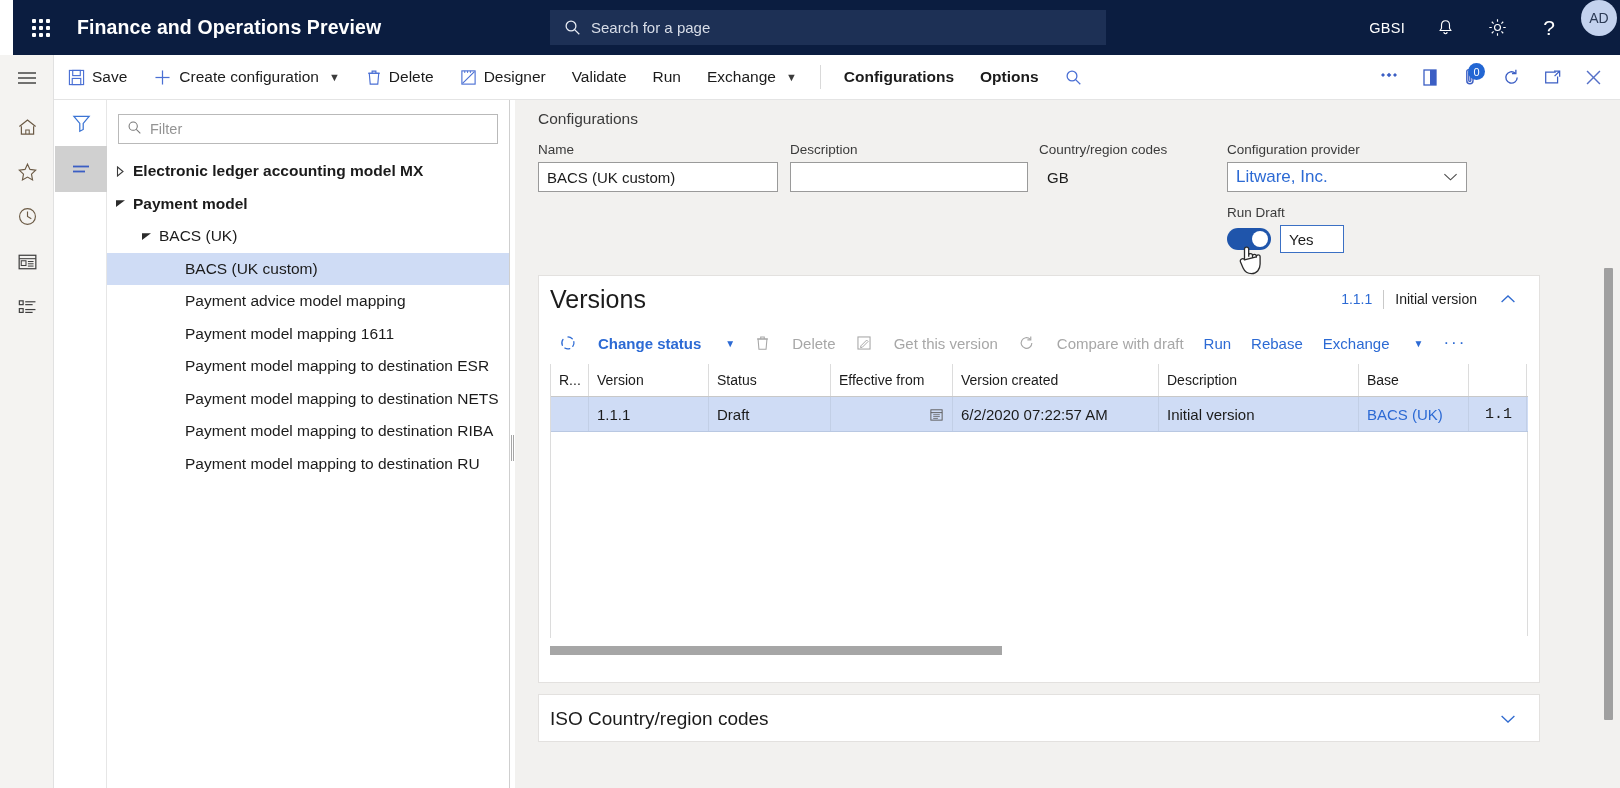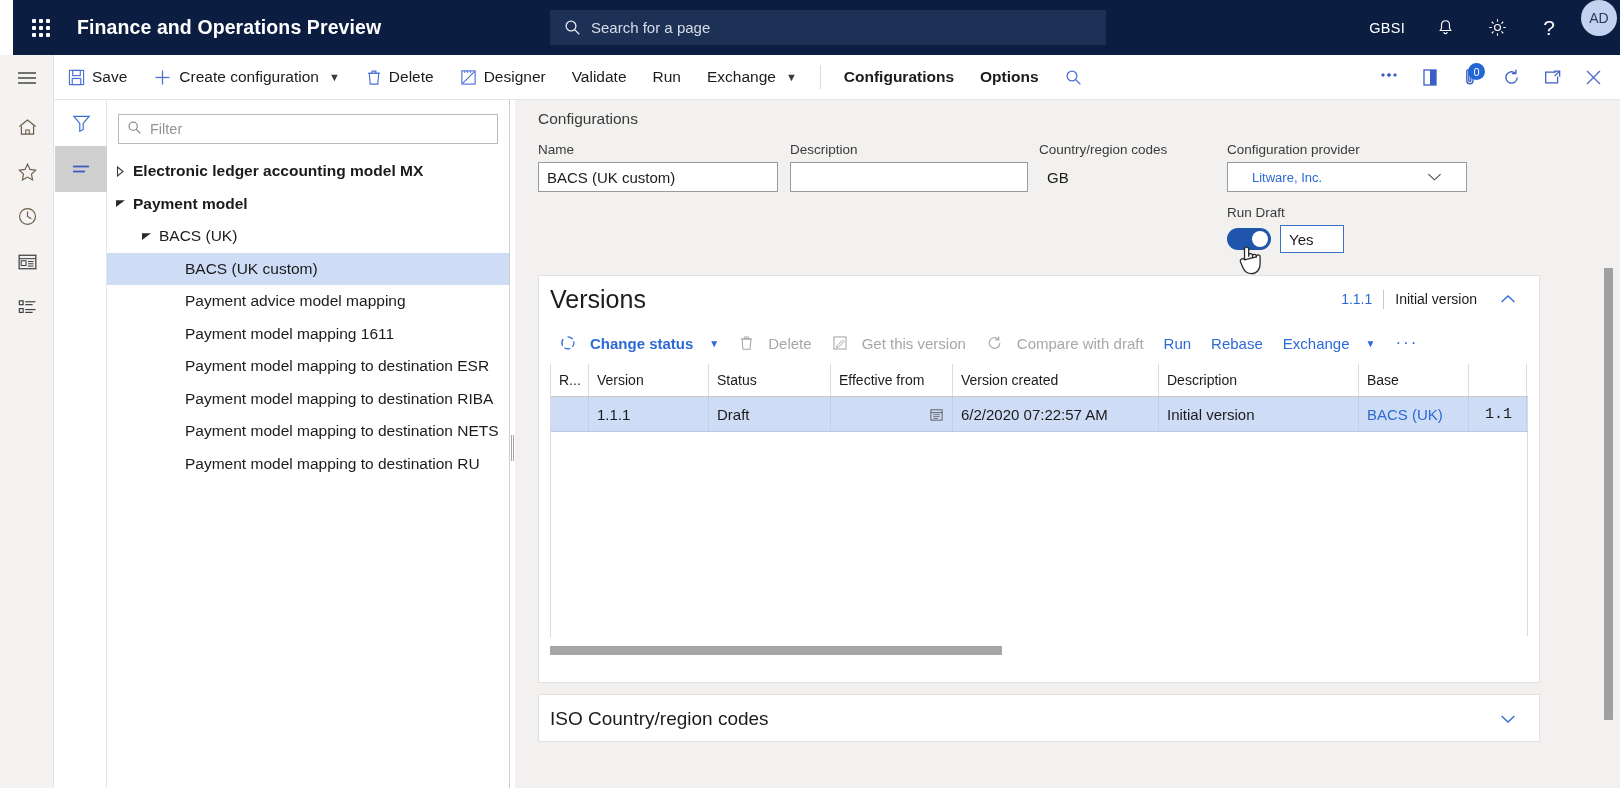--- a/index.html
+++ b/index.html
@@ -178,21 +178,21 @@
     font-size: 15px; color: #1b1b1b;
   }
   .fld-readonly {
     height: 30px; border: none; background: transparent;
     display: flex; align-items: center; padding: 0 8px;
     font-size: 15px; color: #1b1b1b;
   }
   .fld-lookup {
     height: 30px; border: 1px solid #9a9a9a; background: #ffffff;
     display: flex; align-items: center; justify-content: space-between;
-    padding: 0 24px; font-size: 13px; color: #2c6ad4;
+    padding: 0 8px; font-size: 17px; color: #2c6ad4;
   }
 
   
   #toggle-row { display: flex; align-items: center; gap: 9px; }
   #toggle {
     width: 44px; height: 22px; border-radius: 11px; background: #1f55ab;
     position: relative; cursor: pointer;
   }
   #toggle .knob {
     position: absolute; right: 3px; top: 3px;
@@ -225,21 +225,21 @@
   #versions-summary .vs-sep { width:1px; height: 19px; background:#c9c9c9; margin: 0 11px; }
   #versions-collapse {
     position: absolute; right: 14px; top: 0; height: 46px; width: 34px;
     display: flex; align-items: center; justify-content: center; cursor: pointer;
   }
   #vers-toolbar {
     position: absolute; left: 0; top: 46px; width: 1000px; height: 42px;
     display: flex; align-items: center; padding-left: 11px;
   }
   .vcmd {
-    display: flex; align-items: center; gap: 14px;
+    display: flex; align-items: center; gap: 22px;
     height: 34px; padding: 0 10px; font-size: 15px; cursor: pointer; white-space: nowrap;
   }
   .vcmd.link { color: #2c6ad4; }
   .vcmd.disabled { color: #a7a7a7; cursor: default; }
   .vcmd.strong { font-weight: bold; }
 
   
   #grid {
     position: absolute; left: 11px; top: 88px; width: 978px; height: 274px;
     border-left: 1px solid #dcdcdc;
@@ -577,25 +577,25 @@
       <div class="tnode lvl2">
         <span class="twist"></span>
         <span class="tlabel">Payment model mapping 1611</span>
       </div>
       <div class="tnode lvl2">
         <span class="twist"></span>
         <span class="tlabel">Payment model mapping to destination ESR</span>
       </div>
       <div class="tnode lvl2">
         <span class="twist"></span>
-        <span class="tlabel">Payment model mapping to destination RIBA</span>
+        <span class="tlabel">Payment model mapping to destination NETS</span>
       </div>
       <div class="tnode lvl2">
         <span class="twist"></span>
-        <span class="tlabel">Payment model mapping to destination NETS</span>
+        <span class="tlabel">Payment model mapping to destination RIBA</span>
       </div>
       <div class="tnode lvl2">
         <span class="twist"></span>
         <span class="tlabel">Payment model mapping to destination RU</span>
       </div>
     </div>
 </div>
 
 <div id="splitter">
   <div id="splitter-grip"></div>

